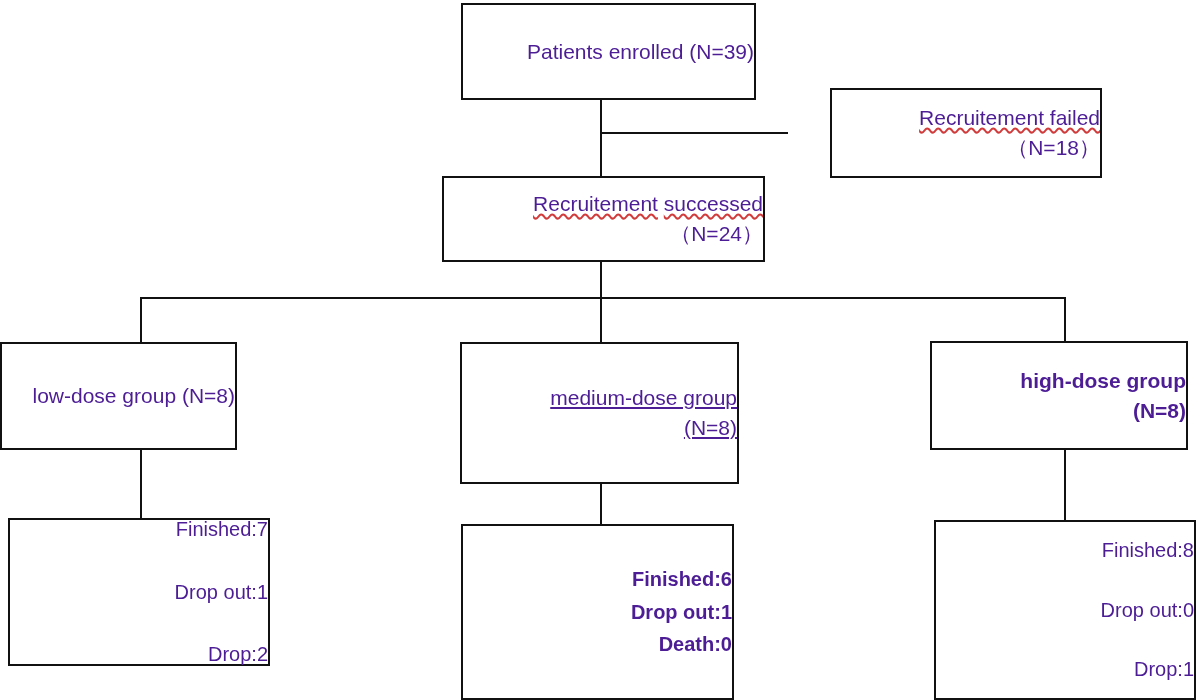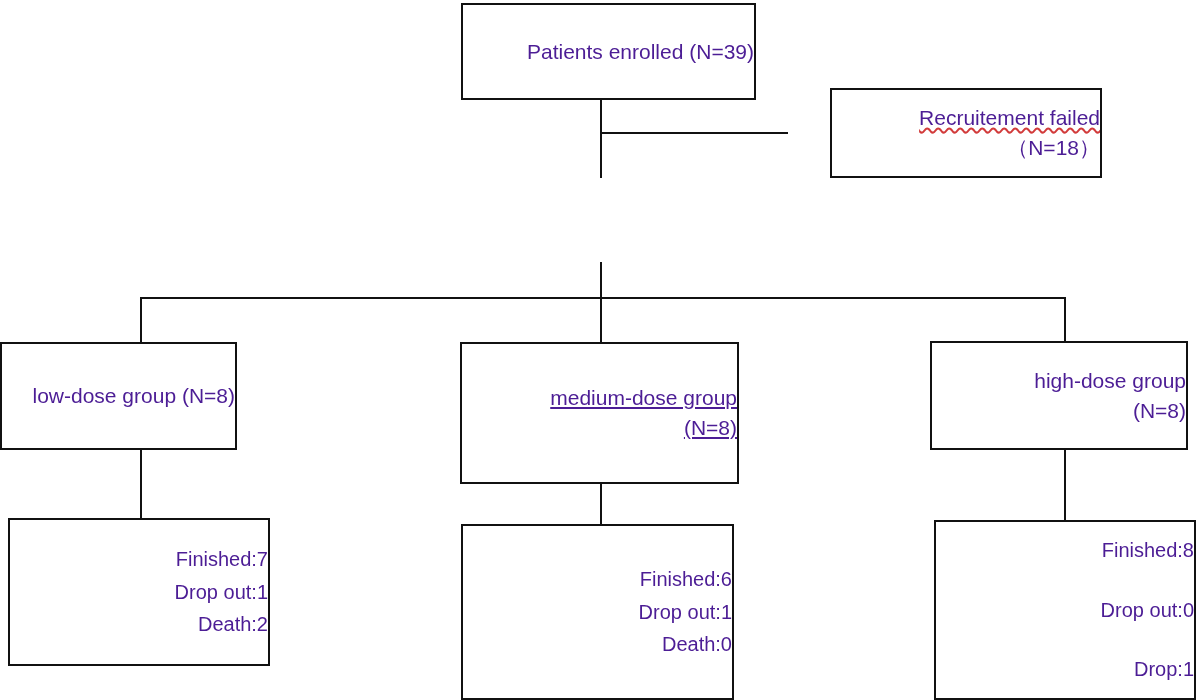--- a/index.html
+++ b/index.html
@@ -80,42 +80,48 @@
 
   <div class="node" style="left:461px; top:3px; width:295px; height:97px;">
     <span class="line">Patients enrolled (N=39)</span>
   </div>
 
   <div class="node" style="left:786px; top:88px; width:272px; height:90px;margin-left:44px;">
     <span class="line misspelled">Recruitement failed</span>
     <span class="line">（N=18）</span>
   </div>
 
+  <div class="node" style="left:442px; top:176px; width:323px; height:86px;">
+    <span class="line">
+      <span class="misspelled">Recruitement</span><span> </span><span class="misspelled">successed</span>
+    </span>
+    <span class="line">（N=24）</span>
+  </div>
 
   <div class="node" style="left:0; top:342px; width:237px; height:108px;">
     <span class="line">low-dose group (N=8)</span>
   </div>
 
   <div class="node" style="left:460px; top:342px; width:279px; height:142px;text-decoration:underline;">
     <span class="line">medium-dose group</span>
     <span class="line">(N=8)</span>
   </div>
 
-  <div class="node" style="left:930px; top:341px; width:258px; height:109px;">
+  <div class="node" style="left:930px; top:341px; width:258px; height:109px;font-weight:bold;">
     <span class="line">high-dose group</span>
     <span class="line">(N=8)</span>
   </div>
 
-  <div class="node outcome" style="left:8px; top:518px; width:262px; height:148px;">
+  <div class="node outcome" style="left:8px; top:518px; width:262px; height:148px;gap:30px;">
     <span class="line">Finished:7</span>
     <span class="line">Drop out:1</span>
-    <span class="line">Death:2</span>
+    <span class="line">Drop:2</span>
   </div>
 
-  <div class="node outcome" style="left:461px; top:524px; width:273px; height:176px;">
+  <div class="node outcome" style="left:461px; top:524px; width:273px; height:176px;font-weight:bold;">
     <span class="line">Finished:6</span>
     <span class="line">Drop out:1</span>
     <span class="line">Death:0</span>
   </div>
 
   <div class="node outcome" style="left:934px; top:520px; width:262px; height:180px;gap:27px;">
     <span class="line">Finished:8</span>
     <span class="line">Drop out:0</span>
     <span class="line">Drop:1</span>
   </div>

